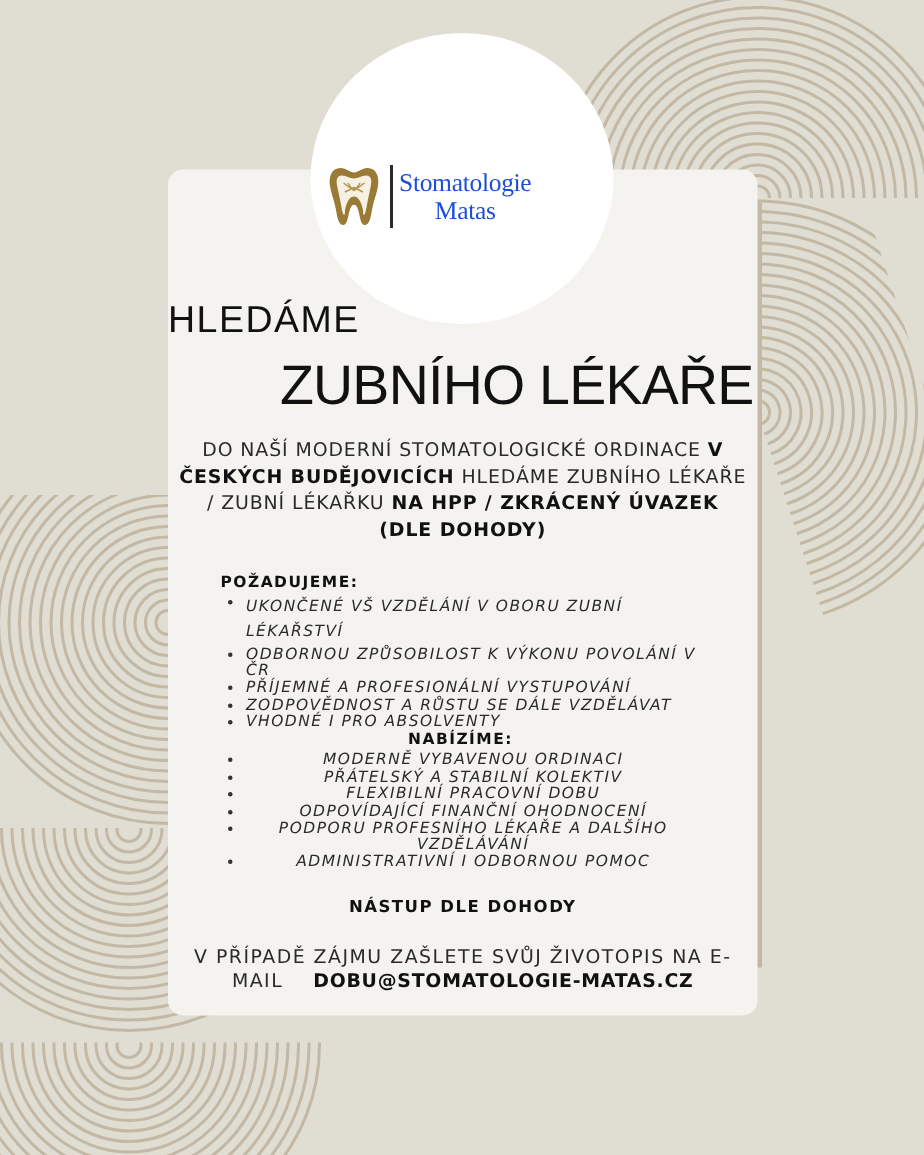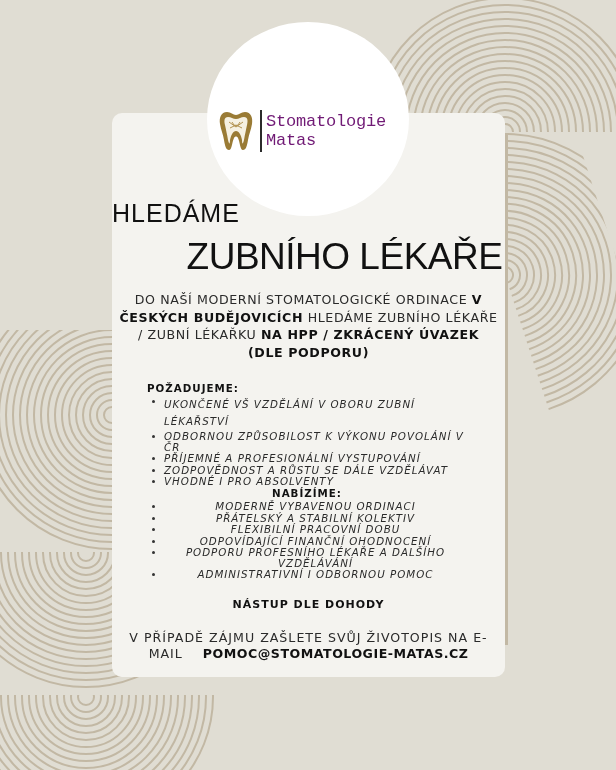--- a/index.html
+++ b/index.html
@@ -4,21 +4,21 @@
 <style>
   html, body { margin:0; padding:0; }
   body { width:616px; height:770px; position:relative; overflow:hidden; background:#e0ddd3; font-family:"DejaVu Sans", sans-serif; }
   .bg { position:absolute; left:0; top:0; width:616px; height:770px; }
   .card { position:absolute; left:112px; top:113px; width:393px; height:564px; background:#f4f3ef; border-radius:10px; }
   .card-edge { position:absolute; left:504px; top:135px; width:4px; height:510px; background:#c2b8a4; }
   .logo-circle { position:absolute; left:207px; top:22px; width:202px; height:194px; border-radius:50%; background:#ffffff; }
   .logo { position:absolute; left:218px; top:110px; display:flex; align-items:center; }
   .tooth { width:36px; height:42px; }
   .logo-bar { width:2px; height:42px; background:#2b2b2b; margin:0 4px 0 6px; }
-  .logo-text { font-family:Liberation Mono, monospace; font-size:17px; line-height:19px; color:#701a75; font-weight:300; letter-spacing:-0.2px; }
+  .logo-text { font-family:Liberation Serif, serif; font-size:17px; line-height:19px; color:#1d4ed8; font-weight:300; letter-spacing:-0.2px;text-align:center; }
   .title1 { position:absolute; left:112px; width:393px; top:199px; text-align:left; font-size:25px; letter-spacing:1px; color:#111; font-family:"Liberation Sans", sans-serif; }
   .title2 { position:absolute; left:112px; width:465px; top:236px; text-align:center; font-size:37px; color:#111; font-family:"Liberation Sans", sans-serif; letter-spacing:-0.5px; }
   .intro { position:absolute; left:118px; width:381px; top:291px; text-align:center; font-size:12.6px; line-height:17.5px; color:#2a2a2a; letter-spacing:0.6px; font-family:"DejaVu Sans", sans-serif; }
   .intro b { font-weight:bold; color:#111; }
   .section { position:absolute; left:147px; width:320px; font-size:10.3px; color:#2a2a2a; letter-spacing:1px; font-family:"DejaVu Sans", sans-serif; }
   .section h4 { margin:0 0 2px 0; font-size:10.3px; font-weight:bold; color:#111; letter-spacing:1px; }
   .section ul { margin:0; padding:0 0 0 17px; list-style:none;font-style:italic; }
   .section li { position:relative; line-height:10.5px; margin-bottom:1px; }
   .section li::before { content:""; position:absolute; left:-12px; top:4px; width:3px; height:3px; background:#333; border-radius:50%; }
   .start { position:absolute; left:112px; width:393px; top:598px; text-align:center; font-size:11px; font-weight:bold; letter-spacing:1px; color:#111; }
@@ -168,21 +168,21 @@
   <div class="logo-bar"></div>
   <div class="logo-text">
     <div>Stomatologie</div>
     <div>Matas</div>
   </div>
 </div>
 
 <div class="title1">HLEDÁME</div>
 <div class="title2">ZUBNÍHO LÉKAŘE</div>
 
-<div class="intro"><span>DO NAŠÍ MODERNÍ STOMATOLOGICKÉ ORDINACE </span><b>V ČESKÝCH BUDĚJOVICÍCH</b><span> HLEDÁME ZUBNÍHO LÉKAŘE / ZUBNÍ LÉKAŘKU </span><b>NA HPP / ZKRÁCENÝ ÚVAZEK (DLE PODPORU)</b></div>
+<div class="intro"><span>DO NAŠÍ MODERNÍ STOMATOLOGICKÉ ORDINACE </span><b>V ČESKÝCH BUDĚJOVICÍCH</b><span> HLEDÁME ZUBNÍHO LÉKAŘE / ZUBNÍ LÉKAŘKU </span><b>NA HPP / ZKRÁCENÝ ÚVAZEK (DLE DOHODY)</b></div>
 
 <div class="section" style="top:382px;">
   <h4>POŽADUJEME:</h4>
   <ul>
     <li style="line-height:17px;">UKONČENÉ VŠ VZDĚLÁNÍ V OBORU ZUBNÍ LÉKAŘSTVÍ</li>
     <li>ODBORNOU ZPŮSOBILOST K VÝKONU POVOLÁNÍ V ČR</li>
     <li>PŘÍJEMNÉ A PROFESIONÁLNÍ VYSTUPOVÁNÍ</li>
     <li>ZODPOVĚDNOST A RŮSTU SE DÁLE VZDĚLÁVAT</li>
     <li>VHODNÉ I PRO ABSOLVENTY</li>
   </ul>
@@ -195,13 +195,13 @@
     <li>PŘÁTELSKÝ A STABILNÍ KOLEKTIV</li>
     <li>FLEXIBILNÍ PRACOVNÍ DOBU</li>
     <li>ODPOVÍDAJÍCÍ FINANČNÍ OHODNOCENÍ</li>
     <li>PODPORU PROFESNÍHO LÉKAŘE A DALŠÍHO VZDĚLÁVÁNÍ</li>
     <li>ADMINISTRATIVNÍ I ODBORNOU POMOC</li>
   </ul>
 </div>
 
 <div class="start">NÁSTUP DLE DOHODY</div>
 
-<div class="contact"><span>V PŘÍPADĚ ZÁJMU ZAŠLETE SVŮJ ŽIVOTOPIS NA E-MAIL</span><span class="email">POMOC@STOMATOLOGIE-MATAS.CZ</span></div>
+<div class="contact"><span>V PŘÍPADĚ ZÁJMU ZAŠLETE SVŮJ ŽIVOTOPIS NA E-MAIL</span><span class="email">DOBU@STOMATOLOGIE-MATAS.CZ</span></div>
 
 </body></html>

